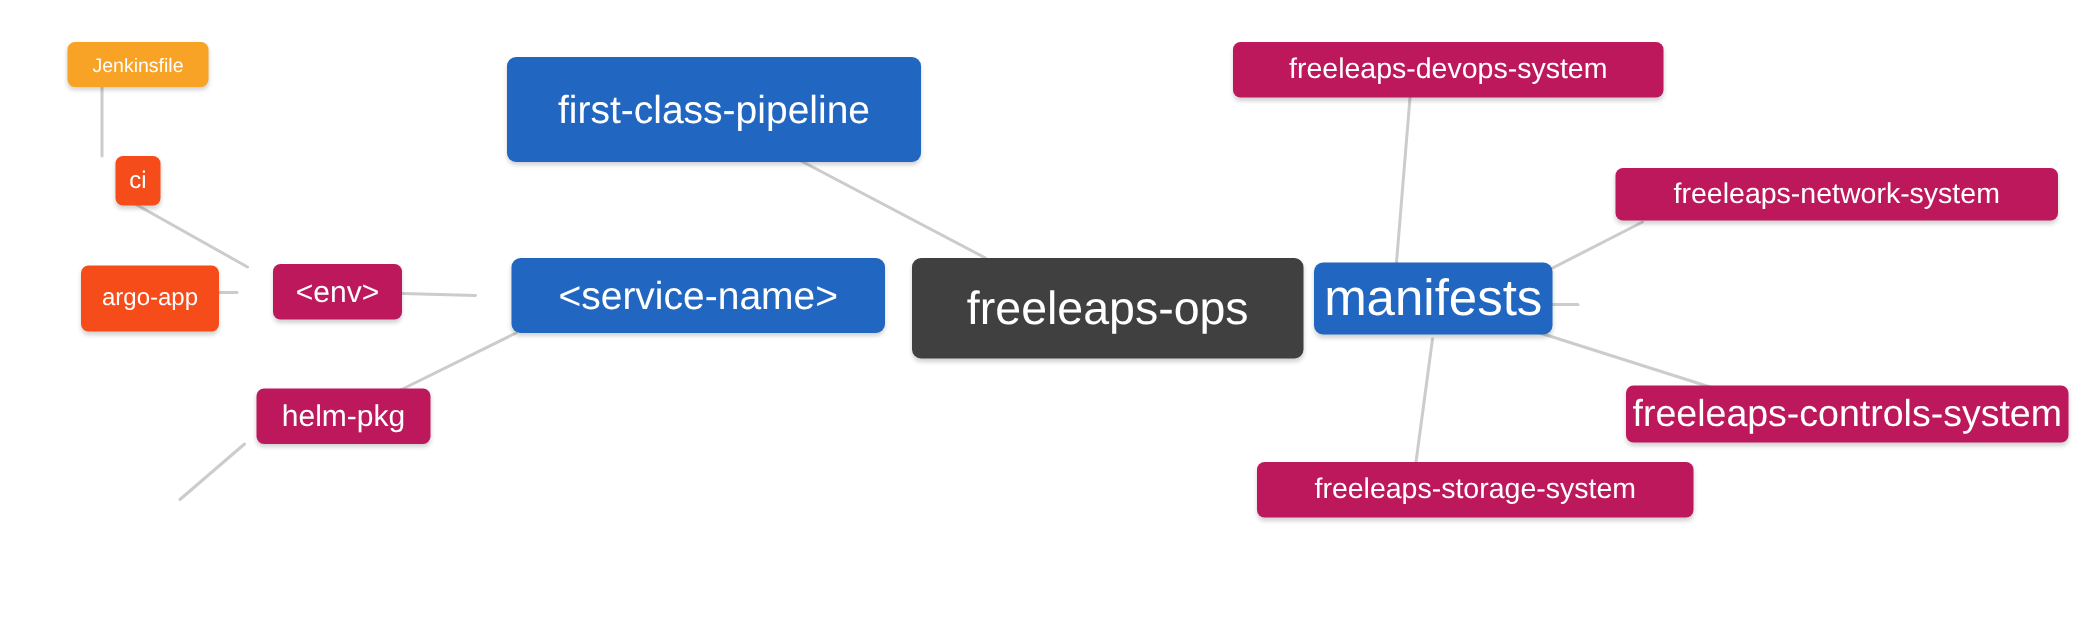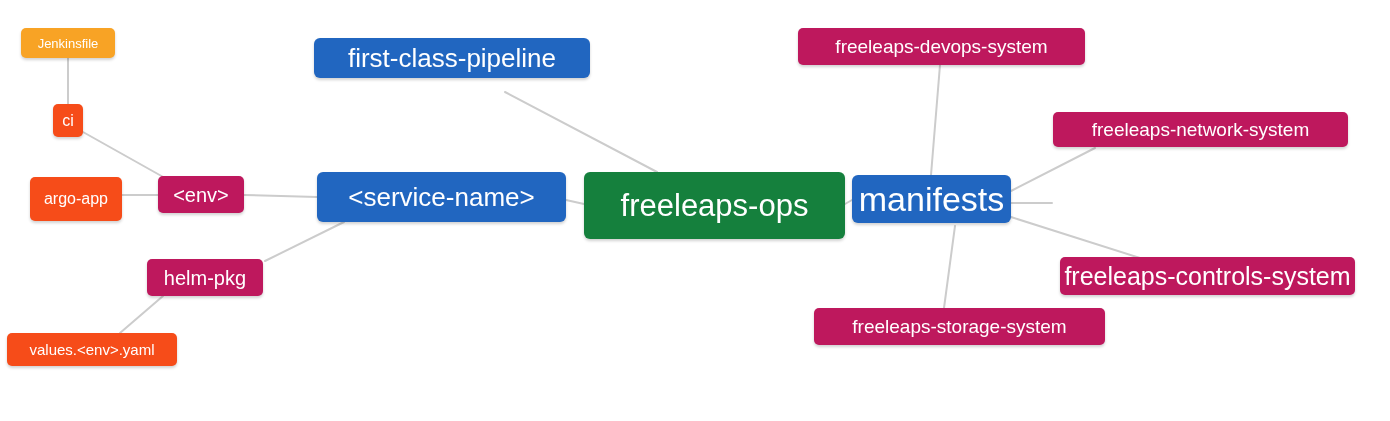--- a/index.html
+++ b/index.html
@@ -14,29 +14,30 @@
   .node{
     position:absolute;
     z-index:1;
     display:flex;align-items:center;justify-content:center;
     color:#ffffff;
     border-radius:5px;
     box-shadow:0 2px 3px rgba(0,0,0,0.18);
     white-space:nowrap;
     cursor:default;
     line-height:1;
+    margin-left:24px;
   }
-  .c-dark  {background:#15803d;}
+  .c-dark  {background:#404040;}
   .c-blue  {background:#2166c0;}
   .c-green {background:#be185d;}
   .c-red   {background:#f64c19;}
   .c-orange{background:#f8a325;}
 
   .n-root    {left:584px;top:172px;width:261px;height:67px;font-size:31px;border-radius:6px;}
-  .n-fcp     {left:314px;top:38px; width:276px;height:40px;font-size:26px;border-radius:6px;}
+  .n-fcp     {left:314px;top:38px; width:276px;height:70px;font-size:26px;border-radius:6px;}
   .n-svc     {left:317px;top:172px;width:249px;height:50px;font-size:26px;border-radius:6px;}
   .n-man     {left:852px;top:175px;width:159px;height:48px;font-size:34px;border-radius:6px;}
   .n-env     {left:158px;top:176px;width:86px; height:37px;font-size:20px;}
   .n-helm    {left:147px;top:259px;width:116px;height:37px;font-size:20px;}
   .n-ci      {left:53px; top:104px;width:30px; height:33px;font-size:16px;}
   .n-argo    {left:30px; top:177px;width:92px; height:44px;font-size:16px;}
   .n-jenkins {left:21px; top:28px; width:94px; height:30px;font-size:13px;}
   .n-values  {left:7px;  top:333px;width:170px;height:33px;font-size:15px;}
   .n-devops  {left:798px;top:28px; width:287px;height:37px;font-size:19px;}
   .n-network {left:1053px;top:112px;width:295px;height:35px;font-size:19px;}
@@ -68,19 +69,18 @@
 
   <div class="node c-dark n-root">freeleaps-ops</div>
   <div class="node c-blue n-fcp">first-class-pipeline</div>
   <div class="node c-blue n-svc">&lt;service-name&gt;</div>
   <div class="node c-blue n-man">manifests</div>
   <div class="node c-green n-helm">helm-pkg</div>
   <div class="node c-green n-env">&lt;env&gt;</div>
   <div class="node c-red n-ci">ci</div>
   <div class="node c-red n-argo">argo-app</div>
   <div class="node c-orange n-jenkins">Jenkinsfile</div>
-  <div class="node c-red n-values">values.&lt;env&gt;.yaml</div>
   <div class="node c-green n-devops">freeleaps-devops-system</div>
   <div class="node c-green n-network">freeleaps-network-system</div>
   <div class="node c-green n-ctrl">freeleaps-controls-system</div>
   <div class="node c-green n-stor">freeleaps-storage-system</div>
 
 </div>
 
 </body></html>

